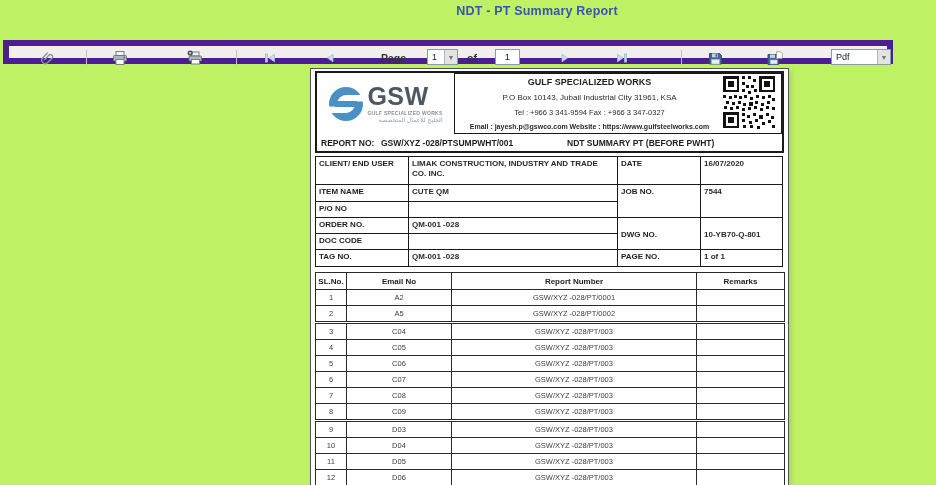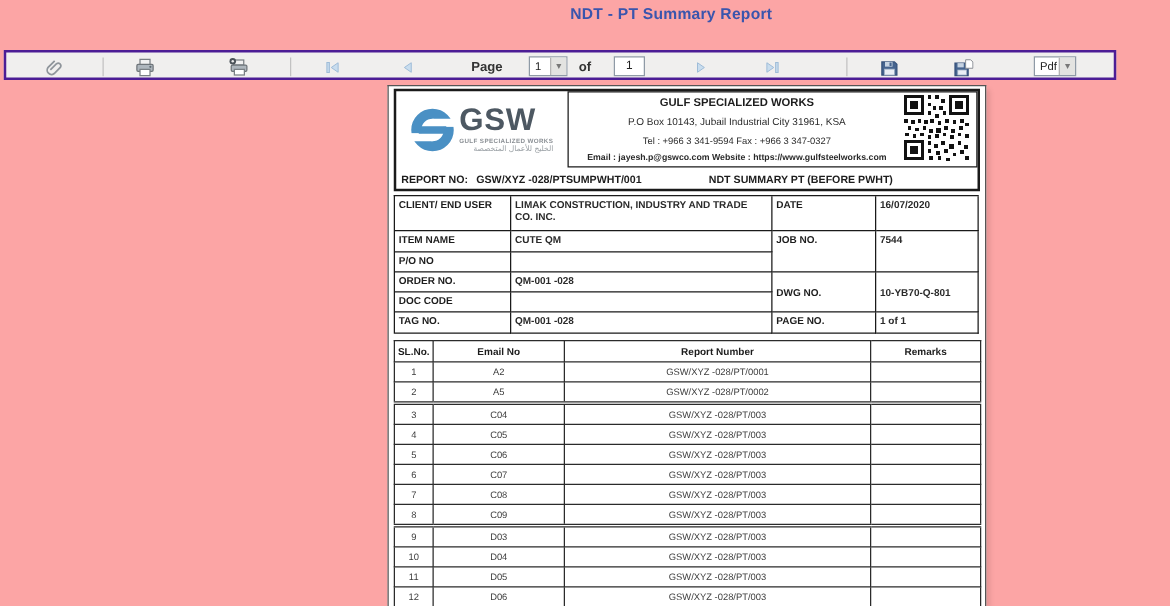--- a/index.html
+++ b/index.html
@@ -1,25 +1,25 @@
 <!DOCTYPE html>
 <html><head>
 <meta charset="utf-8">
 <style>
   html,body{margin:0;padding:0;background:#fff;}
-  .screen{position:relative;width:936px;height:485px;overflow:hidden;background:#fca5a5;
+  .screen{position:relative;width:936px;height:485px;overflow:hidden;background:#bef264;
           font-family:"Liberation Sans","DejaVu Sans",sans-serif;}
 
   
   .title{position:absolute;left:297px;top:4px;width:480px;text-align:center;
          color:#3a55ad;font-size:12.5px;font-weight:bold;letter-spacing:0.2px;}
 
   
   .toolbar{position:absolute;left:3px;top:40px;width:890px;height:24px;
-           background:#f0efee;border:2px solid #4c1d95;box-sizing:border-box;}
+           background:#f0efee;border:6px solid #4c1d95;box-sizing:border-box;}
   .tbtn{position:absolute;top:3px;width:18px;height:18px;background:transparent;border:none;
         padding:0;margin:0;cursor:pointer;display:flex;align-items:center;justify-content:center;}
   .tsep{position:absolute;top:4px;width:1px;height:15px;background:#c2c2c2;}
   .tlabel{position:absolute;top:6px;font-size:10.5px;font-weight:bold;color:#333;}
   .selectbox{position:absolute;top:3px;height:16px;border:1px solid #8f9aa6;background:#fff;
              display:flex;align-items:stretch;box-sizing:border-box;cursor:pointer;}
   .selectbox .sval{flex:1;font-size:9px;color:#222;padding:2px 0 0 4px;}
   .selectbox .sarrow{width:12px;background:#e3e3e1;border-left:1px solid #b5b5b5;color:#777;
                      font-size:7px;display:flex;align-items:center;justify-content:center;}
   .countbox{position:absolute;top:3px;width:25px;height:16px;border:1px solid #8f9aa6;background:#fff;
@@ -168,21 +168,21 @@
     <button class="tbtn" style="left:757px">
       <span>
         <svg width="16" height="15" viewBox="0 0 16 15">
           <path d="M1 3.5 h8.5 l2 2 v8 h-10.5 z" fill="#46648f" stroke="#35507a"></path>
           <rect x="3" y="3.5" width="5" height="3.4" fill="#c6d3e2"></rect>
           <rect x="3.2" y="9" width="7" height="4" fill="#e9eef5" stroke="#9fb0c4" stroke-width="0.6"></rect>
           <path d="M9.5 0.8 h4 l1.8 1.8 v5 h-5.8 z" fill="#ffffff" stroke="#8a8f95" stroke-width="0.8"></path>
         </svg>
       </span>
     </button>
-    <div class="selectbox" style="left:822px;width:34px">
+    <div class="selectbox" style="left:822px;width:60px">
       <span class="sval">Pdf</span>
       <span class="sarrow">▼</span>
     </div>
   </div>
 
   <div class="sheet">
 
     <div class="hdrbox">
       <div class="logocell">
         <span>

